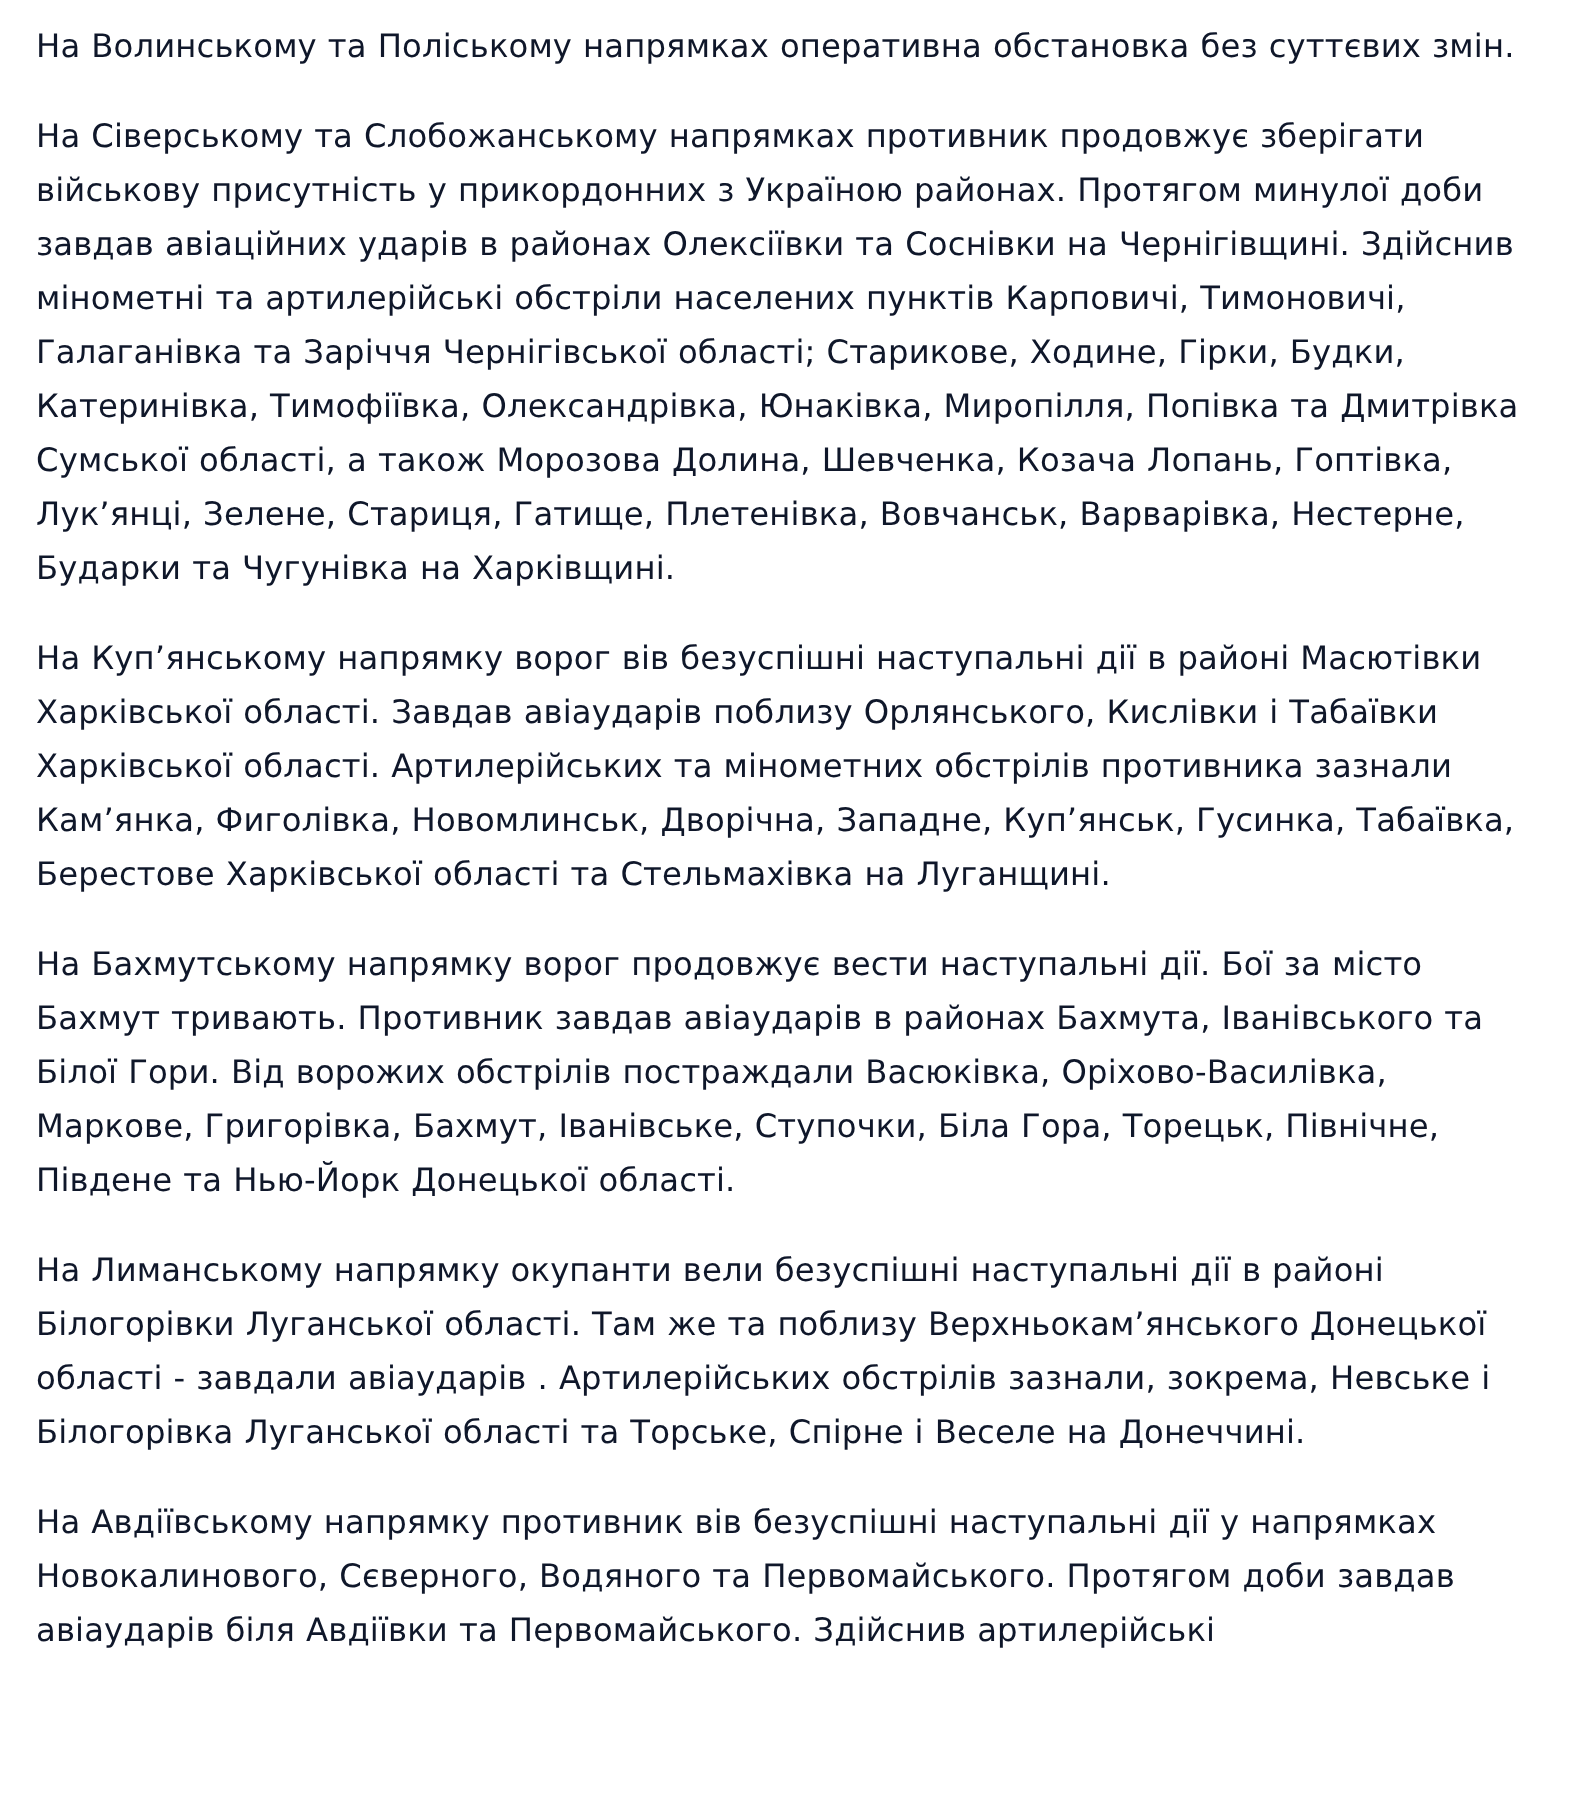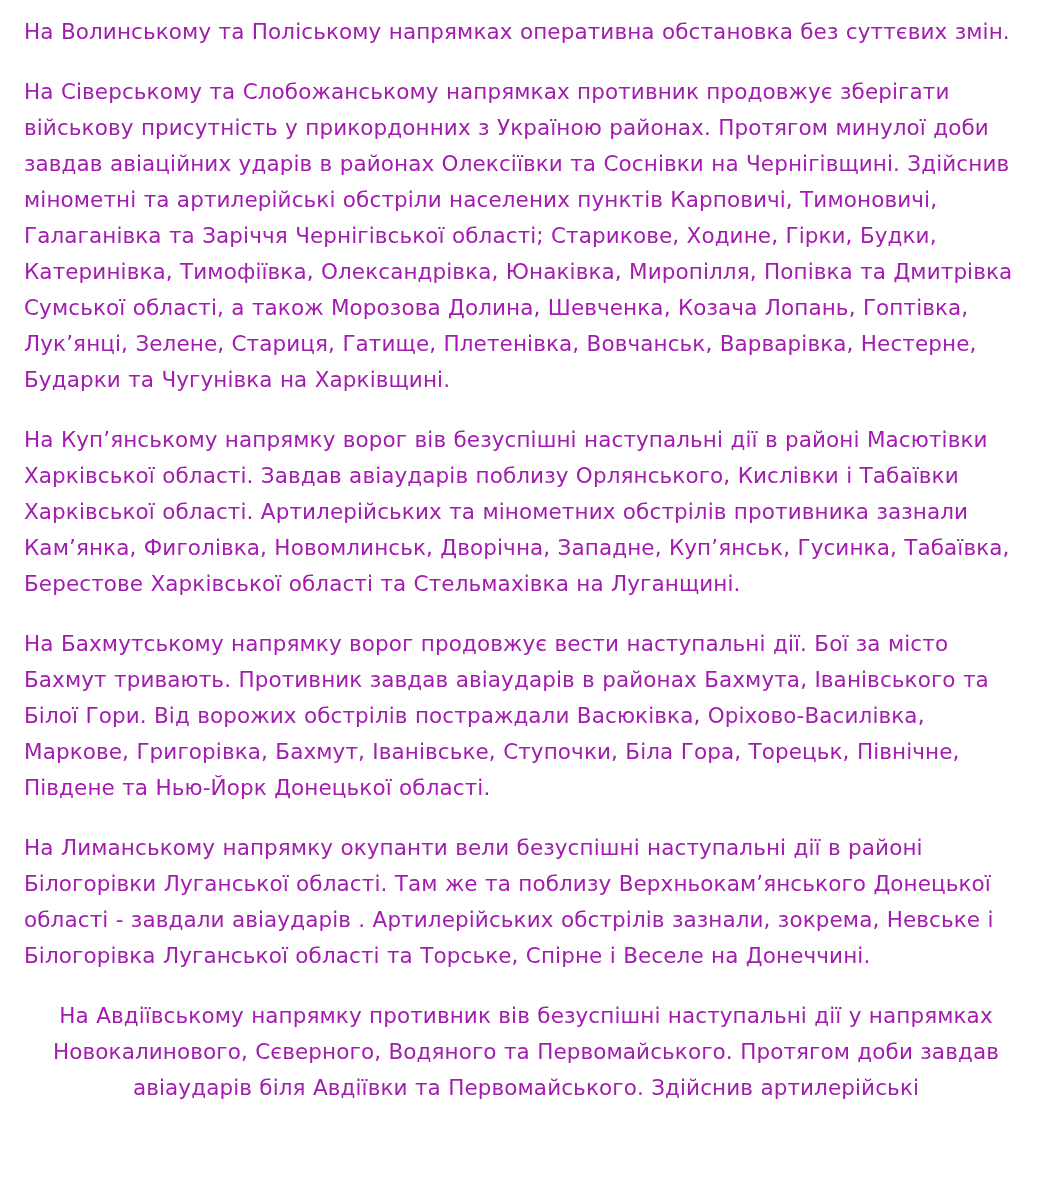--- a/index.html
+++ b/index.html
@@ -18,27 +18,26 @@
     width: 1054px;
     box-sizing: border-box;
     padding: 14px 26px 0 24px;
     background: #ffffff;
   }
   .para {
     font-size: 21.5px;
     line-height: 36px;
     letter-spacing: 0.1px;
     margin: 0 0 24px 0;
-    color: #a21caf;
+    color: #0f172a;
     text-align: left;
     word-spacing: 0.4px;
   }
   .para:last-child {
     margin-bottom: 16px;
-    text-align: center;
   }
 </style>
 </head>
 <body>
 
 <div class="page">
   <p class="para">На Волинському та Поліському напрямках оперативна обстановка без суттєвих змін.</p>
   <p class="para">На Сіверському та Слобожанському напрямках противник продовжує зберігати військову присутність у прикордонних з Україною районах. Протягом минулої доби завдав авіаційних ударів в районах Олексіївки та Соснівки на Чернігівщині. Здійснив мінометні та артилерійські обстріли населених пунктів Карповичі, Тимоновичі, Галаганівка та Заріччя Чернігівської області; Старикове, Ходине, Гірки, Будки, Катеринівка, Тимофіївка, Олександрівка, Юнаківка, Миропілля, Попівка та Дмитрівка Сумської області, а також Морозова Долина, Шевченка, Козача Лопань, Гоптівка, Лук’янці, Зелене, Стариця, Гатище, Плетенівка, Вовчанськ, Варварівка, Нестерне, Бударки та Чугунівка на Харківщині.</p>
   <p class="para">На Куп’янському напрямку ворог вів безуспішні наступальні дії в районі Масютівки Харківської області. Завдав авіаударів поблизу Орлянського, Кислівки і Табаївки Харківської області. Артилерійських та мінометних обстрілів противника зазнали Кам’янка, Фиголівка, Новомлинськ, Дворічна, Западне, Куп’янськ, Гусинка, Табаївка, Берестове Харківської області та Стельмахівка на Луганщині.</p>
   <p class="para">На Бахмутському напрямку ворог продовжує вести наступальні дії. Бої за місто Бахмут тривають. Противник завдав авіаударів в районах Бахмута, Іванівського та Білої Гори. Від ворожих обстрілів постраждали Васюківка, Оріхово-Василівка, Маркове, Григорівка, Бахмут, Іванівське, Ступочки, Біла Гора, Торецьк, Північне, Південе та Нью-Йорк Донецької області.</p>

